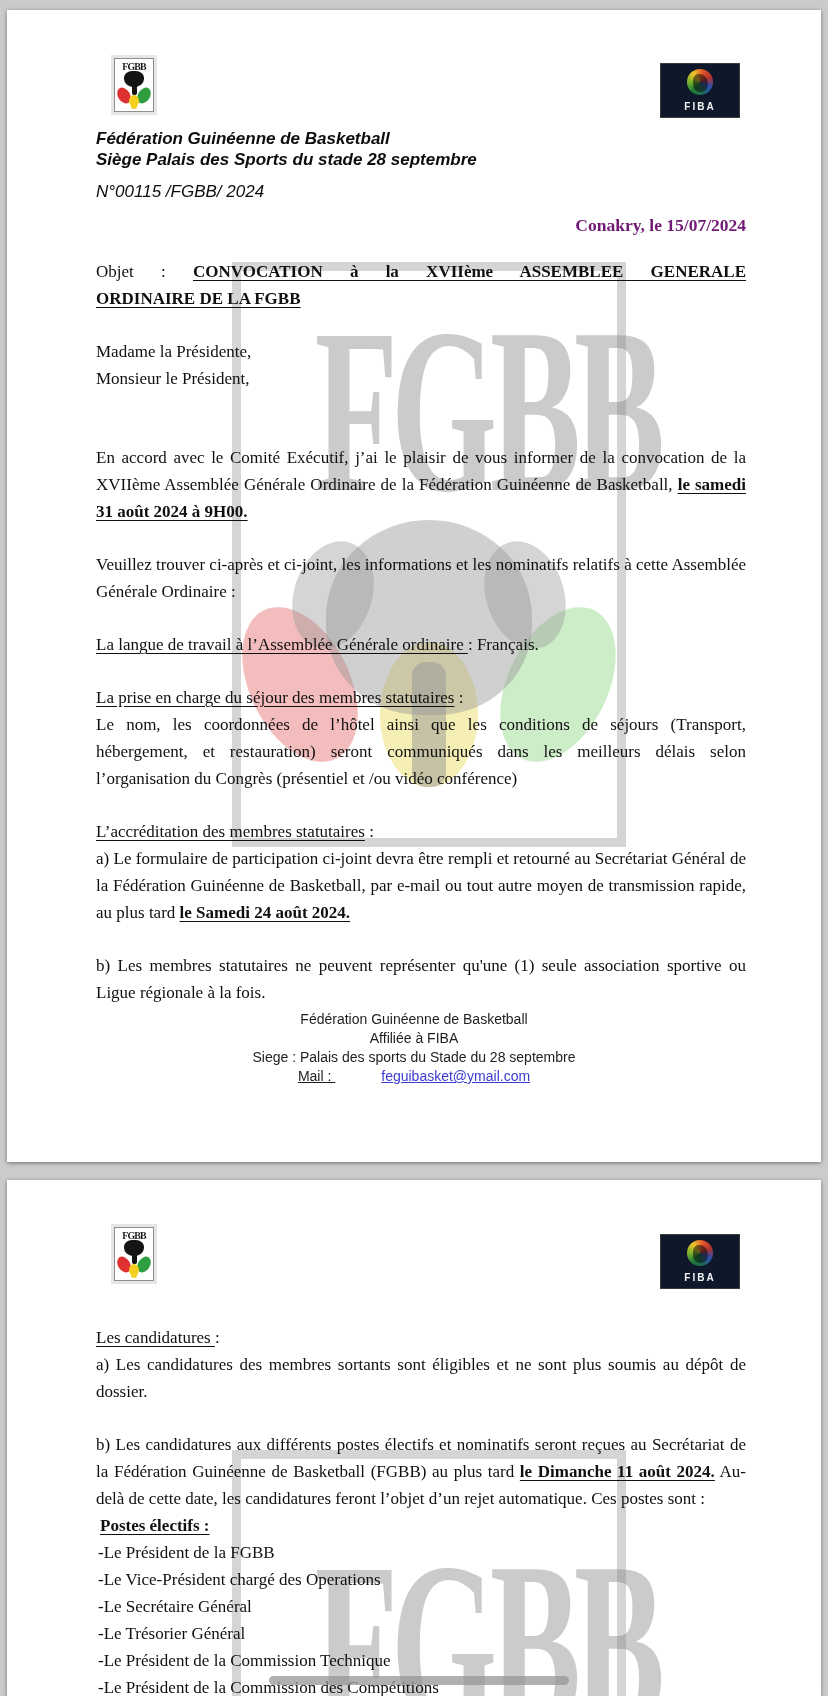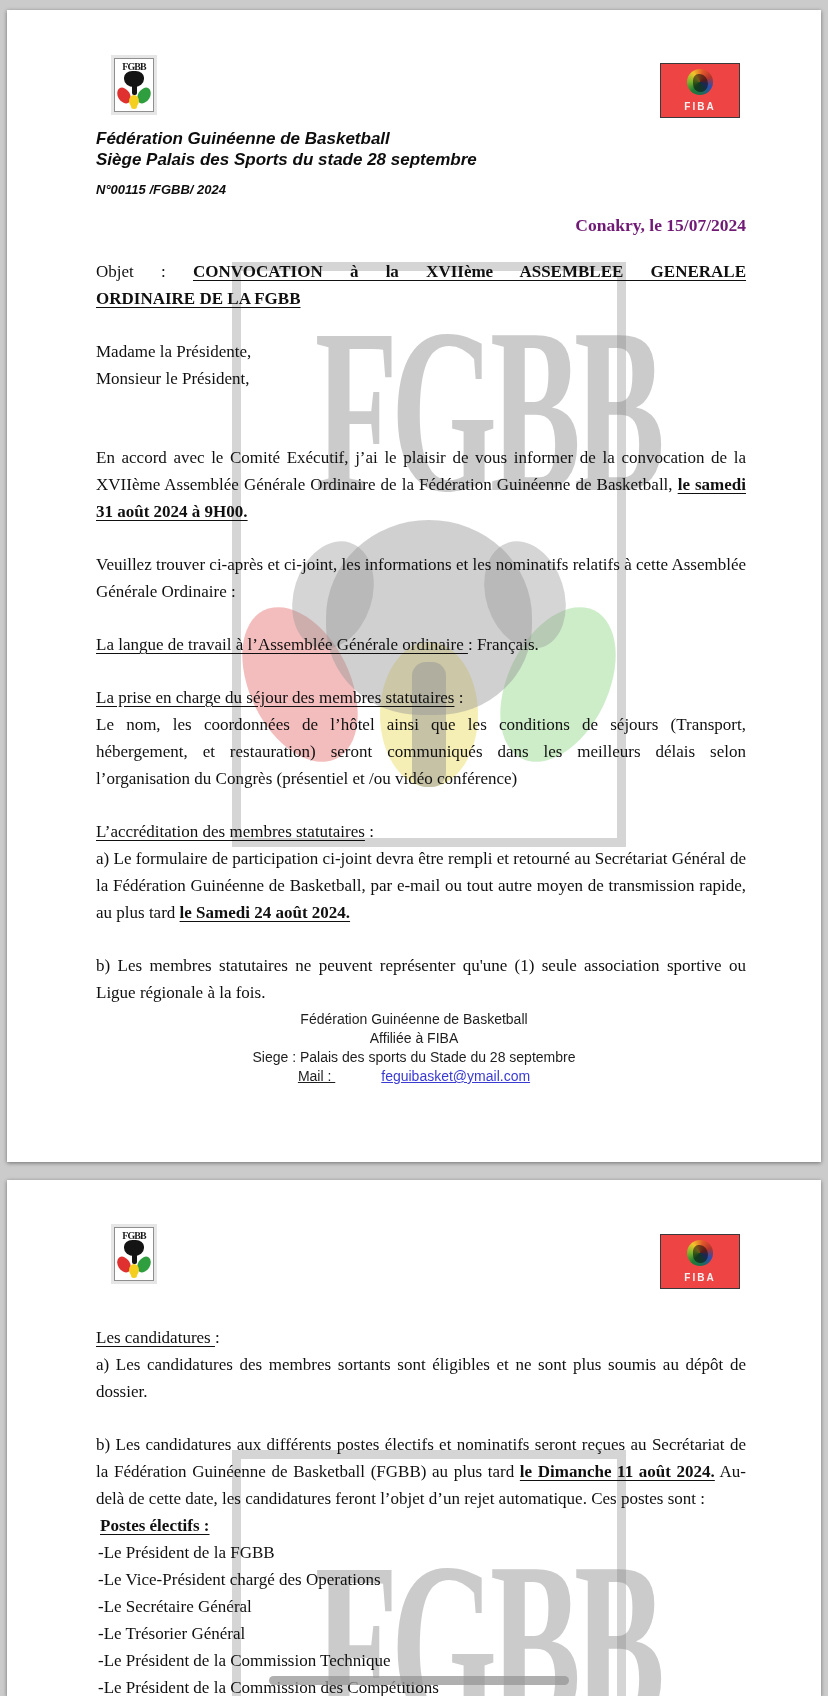--- a/index.html
+++ b/index.html
@@ -28,21 +28,21 @@
   .fgbb-logo .eleph{position:absolute;left:9px;top:12px;width:20px;height:16px;background:#141414;border-radius:45% 45% 55% 55%;}
   .fgbb-logo .trunk{position:absolute;left:17px;top:25px;width:5px;height:11px;background:#141414;border-radius:2px;}
   .fgbb-logo .leaf{position:absolute;width:12px;height:17px;border-radius:50%;}
   .fgbb-logo .leaf.r{left:3px;top:28px;background:#e03131;transform:rotate(-32deg);}
   .fgbb-logo .leaf.g{right:3px;top:28px;background:#2e9e3f;transform:rotate(32deg);}
   .fgbb-logo .leaf.y{left:14px;top:36px;width:10px;height:12px;background:#f4cf1f;}
   .fgbb-logo .dot{position:absolute;left:16px;top:45px;width:6px;height:5px;background:#f4cf1f;border-radius:50%;}
 
   
   .fiba-logo{
-    position:absolute;width:78px;height:53px;background:#ef4444;z-index:2;
+    position:absolute;width:78px;height:53px;background:#0f172a;z-index:2;
     text-align:center;box-shadow:0 0 0 1px #3a3a3a;
   }
   .fiba-globe{
     width:26px;height:26px;border-radius:50%;margin:5px auto 1px auto;
     background:conic-gradient(from 220deg,#1f7a34,#7db52c,#f2c42a,#e2572b,#b3342c,#2b4fb0,#1e6b56,#1f7a34);
     position:relative;overflow:hidden;
   }
   .fiba-globe:after{content:"";position:absolute;left:6px;top:5px;width:15px;height:18px;background:rgba(10,10,10,.55);border-radius:40% 60% 50% 50%;}
   .fiba-logo .t{font-family:"Liberation Sans",sans-serif;font-weight:bold;color:#f2f2f2;font-size:10px;letter-spacing:2px;}
 
@@ -64,22 +64,22 @@
   .wm-leaf.grn{background:rgba(130,210,120,.40);}
 
   
   .letterhead{
     position:absolute;left:89px;top:118px;z-index:1;
     font-family:"Liberation Sans",sans-serif;font-weight:bold;font-style:italic;
     font-size:17px;line-height:21px;color:#0d0d0d;
   }
   .refnum{
     position:absolute;left:89px;top:172px;z-index:1;
-    font-family:"Liberation Sans",sans-serif;font-weight:bold;font-style:italic;
-    font-size:13px;color:#0d0d0d;
+    font-family:"Liberation Sans",sans-serif;font-weight:normal;font-style:italic;
+    font-size:17px;color:#0d0d0d;
   }
   .dateline{
     position:absolute;left:89px;top:205px;width:650px;text-align:right;z-index:1;
     font-weight:bold;font-size:17.5px;color:#701a75;
   }
   .col{
     position:absolute;left:89px;top:248px;width:650px;z-index:1;
     font-size:17px;line-height:27px;color:#101010;
   }
   .just{text-align:justify;}

